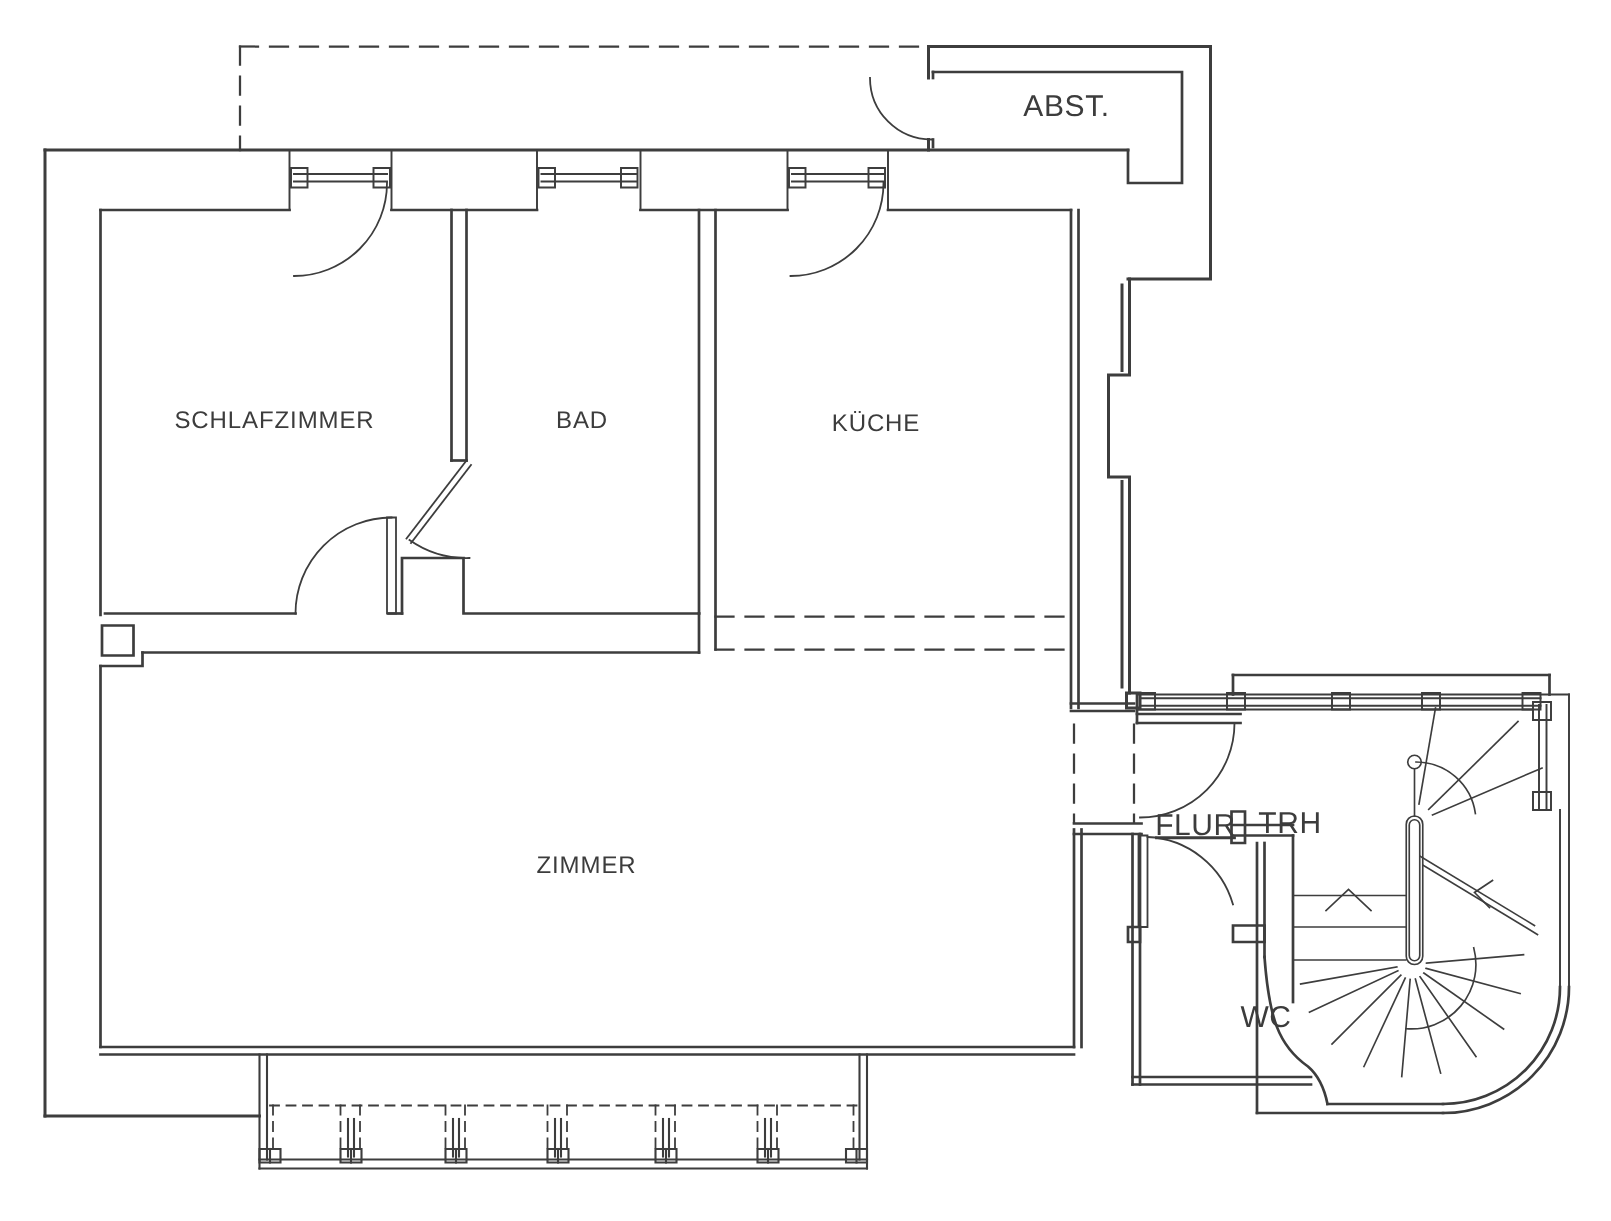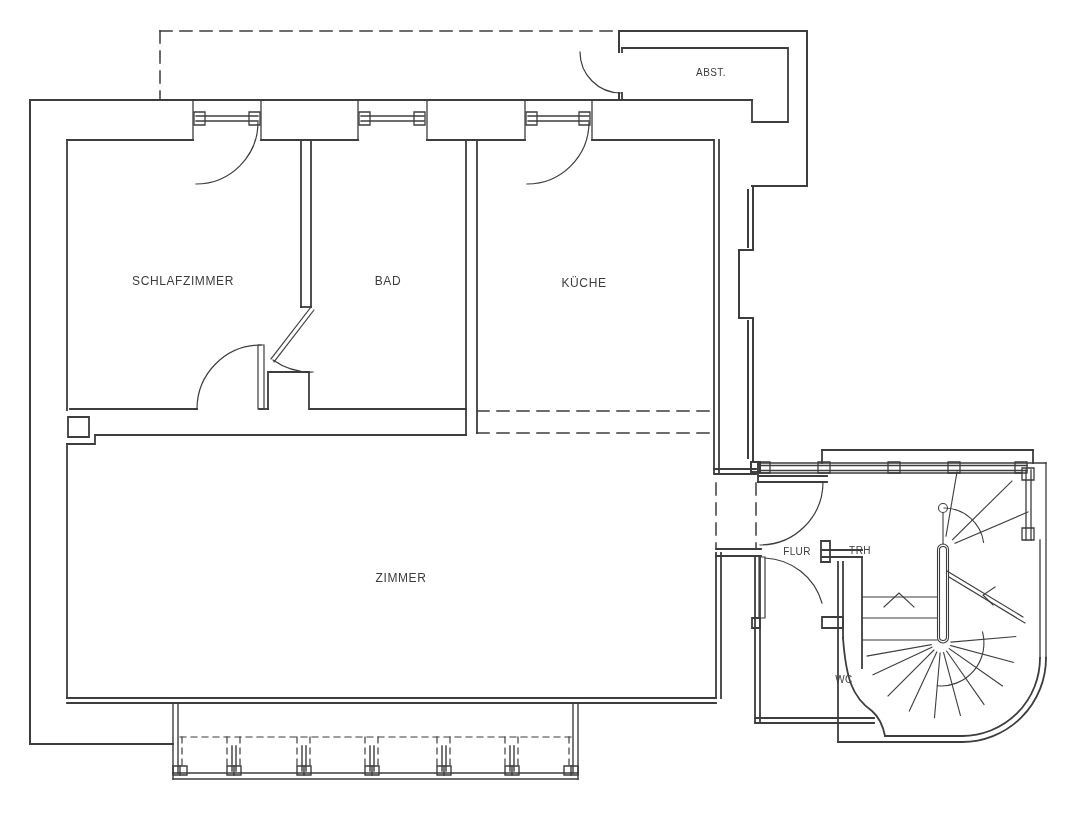--- a/index.html
+++ b/index.html
@@ -8,26 +8,26 @@
     width:1074px;height:814px;
     background:#ffffff;
     font-family:"Liberation Sans", sans-serif;
     overflow:hidden;
   }
   #plan-svg{position:absolute;left:0;top:0;}
   .room-label{
     position:absolute;
     transform:translate(-50%,-50%);
     color:#3c3c3c;
-    font-size:12px;
+    font-size:16px;
     letter-spacing:0.6px;
     white-space:nowrap;
     font-family:"Liberation Sans", sans-serif;
   }
-  .room-label.small{font-size:10px;letter-spacing:0.4px;}
+  .room-label.small{font-size:20px;letter-spacing:0.4px;}
   svg line, svg path, svg rect, svg circle{vector-effect:non-scaling-stroke;}
 </style>
 </head>
 <body>
 
 <div id="plan-root">
 
   <svg id="plan-svg" width="1074" height="814" viewBox="0 0 1074 814" fill="none" stroke="#3d3d3d" stroke-linecap="square">
 
     <g stroke-width="2">
@@ -282,23 +282,23 @@
       <path d="M884,607 L899,593 L914,607"></path>
     </g>
   </svg>
 
   <div class="room-label" style="left:183px;top:281px;">SCHLAFZIMMER</div>
 
   <div class="room-label" style="left:388px;top:281px;">BAD</div>
 
   <div class="room-label" style="left:584px;top:283px;">KÜCHE</div>
 
-  <div class="room-label" style="left:401px;top:578px;">ZIMMER</div>
+  <div class="room-label" style="left:391px;top:578px;">ZIMMER</div>
 
   <div class="room-label small" style="left:711px;top:72px;">ABST.</div>
 
-  <div class="room-label small" style="left:797px;top:551px;">FLUR</div>
+  <div class="room-label small" style="left:797px;top:551px;text-decoration:underline;">FLUR</div>
 
   <div class="room-label small" style="left:860px;top:550px;">TRH</div>
 
   <div class="room-label small" style="left:844px;top:679px;">WC</div>
 
 </div>
 
 </body></html>

